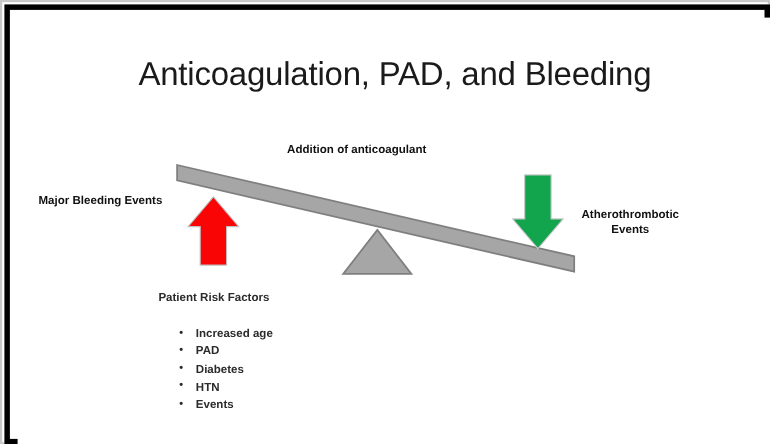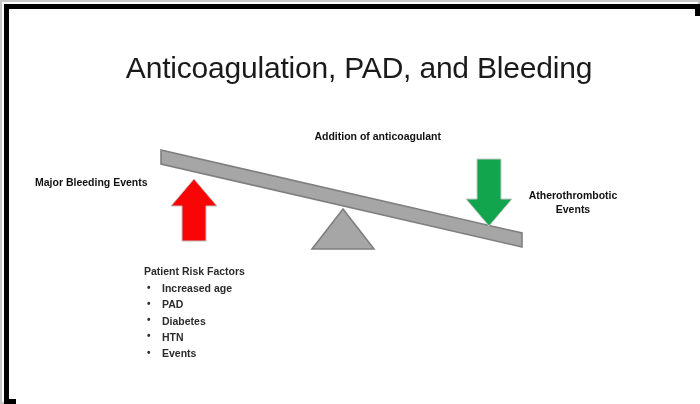--- a/index.html
+++ b/index.html
@@ -75,21 +75,21 @@
     font-weight: bold;
     color: #111111;
     line-height: 14px;
     white-space: nowrap;
     text-align: center;
   }
   #center-caption {
     left: 245px;
     top: 113px;
     width: 180px;
-    text-align: right;
+    text-align: left;
   }
   #center-caption .cap-line { display: block; }
 
   #left-label {
     left: 19px;
     top: 159px;
   }
 
   #right-label {
     left: 493px;
@@ -110,21 +110,21 @@
     line-height: 16.2px;
     font-weight: bold;
   }
   #risk-factors-title {
     font-size: 10.5px;
     color: #2b2b2b;
     margin-bottom: 1px;
   }
   #risk-factors ul {
     list-style: none;
-    margin: 0;
+    margin: 16px;
     padding: 0;
   }
   #risk-factors li {
     position: relative;
     padding-left: 18px;
     font-size: 10.5px;
     color: #2b2b2b;
   }
   #risk-factors li::before {
     content: "\2022";

